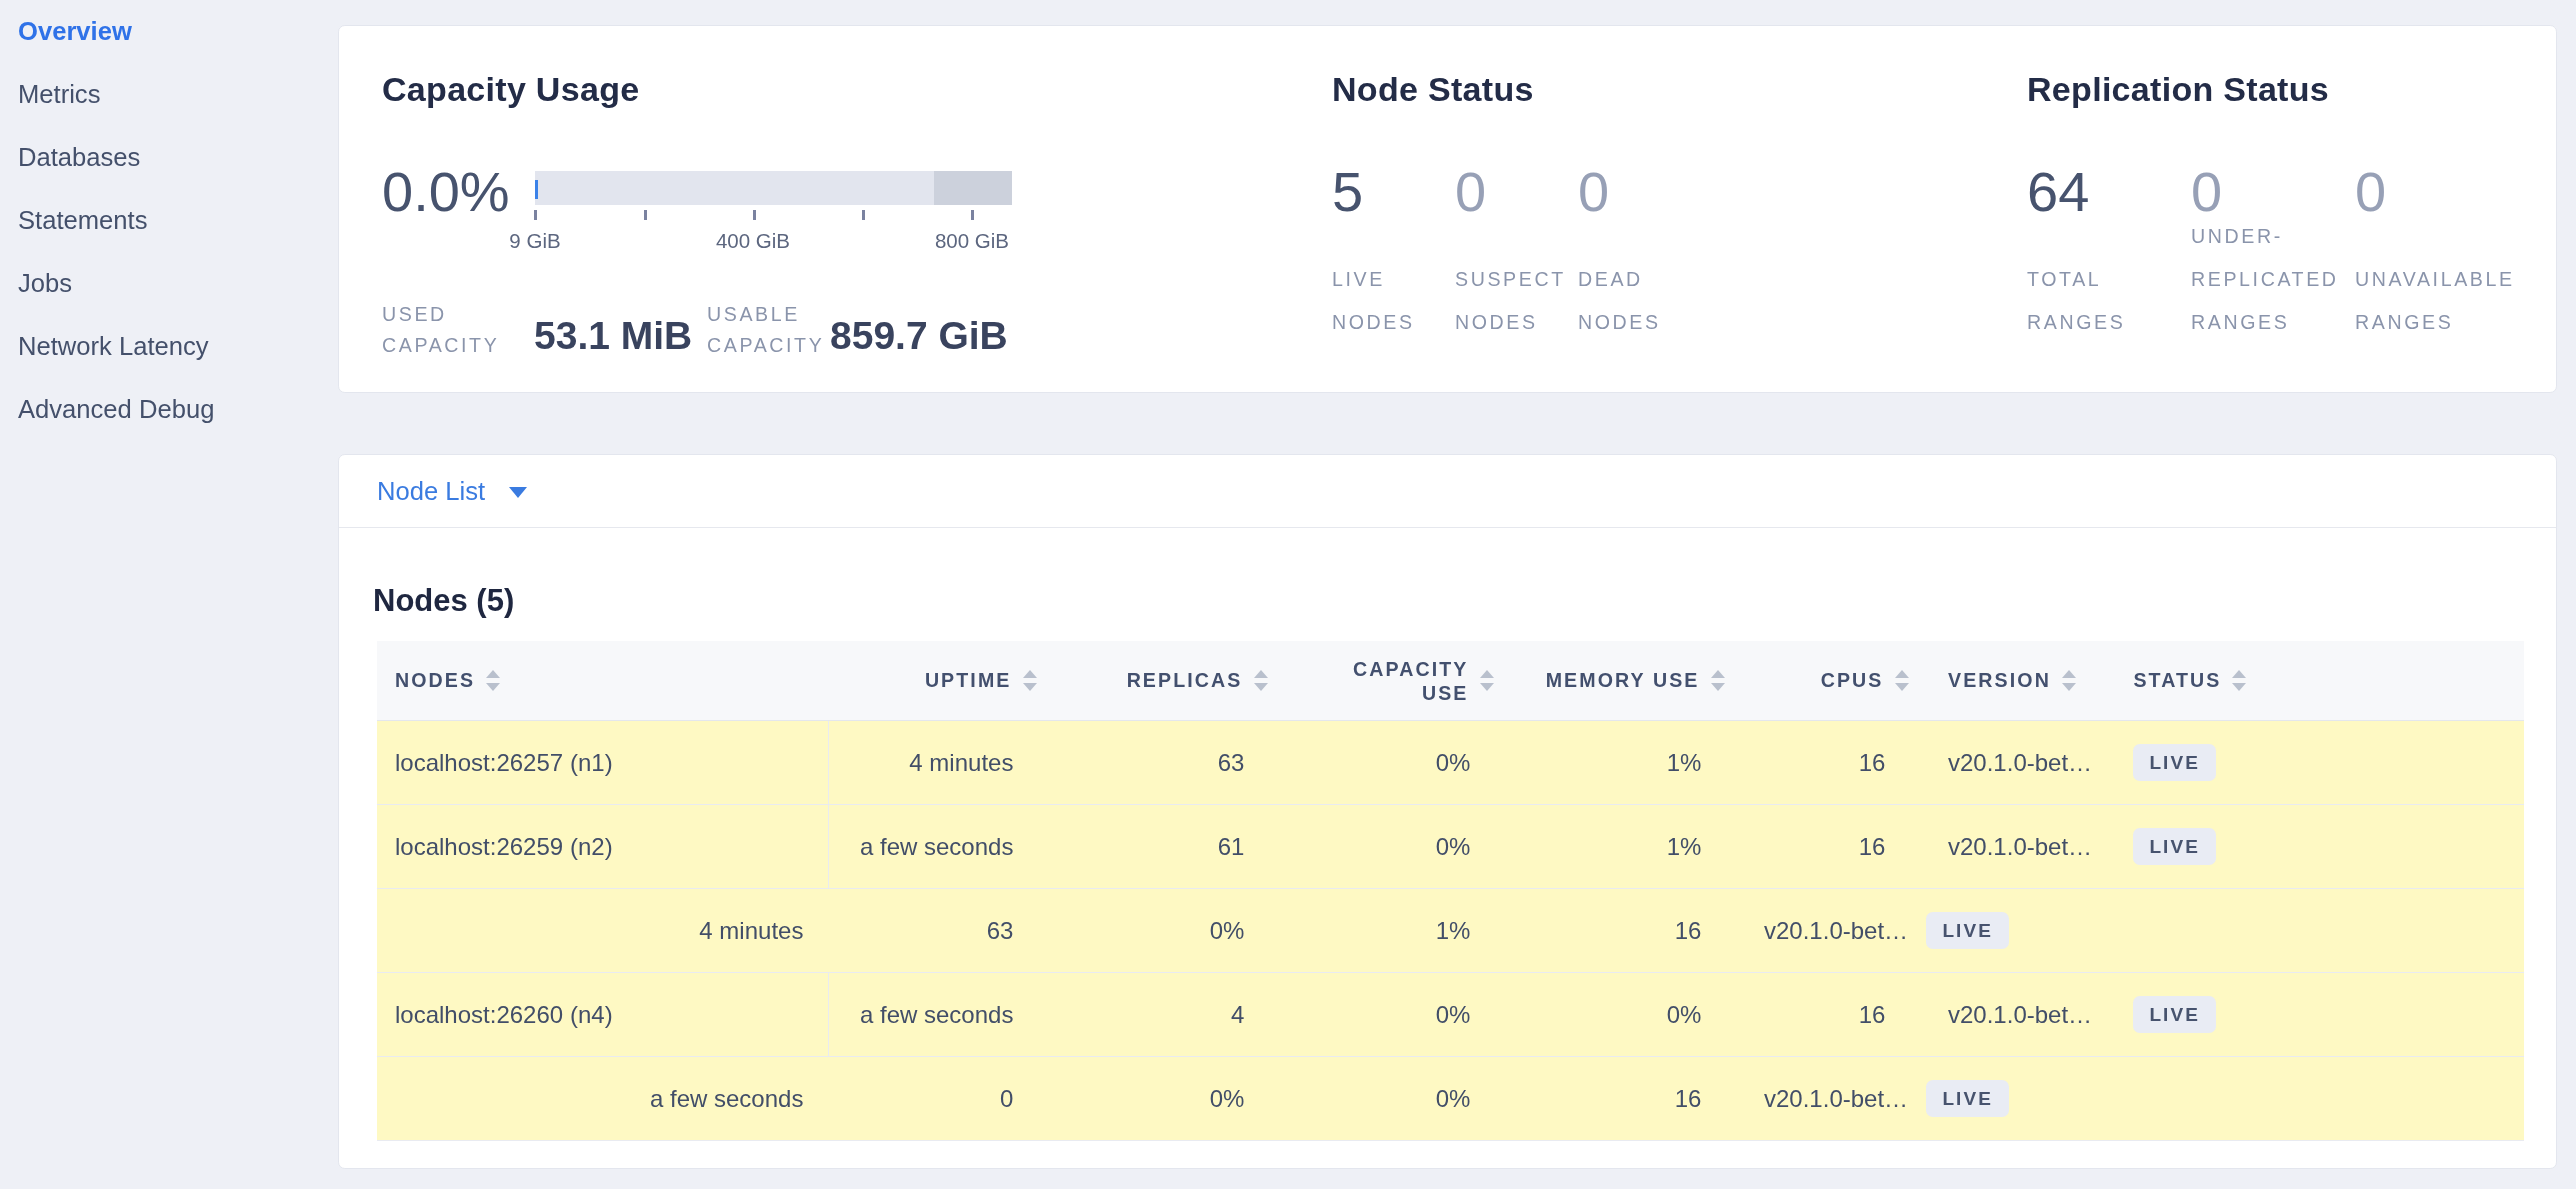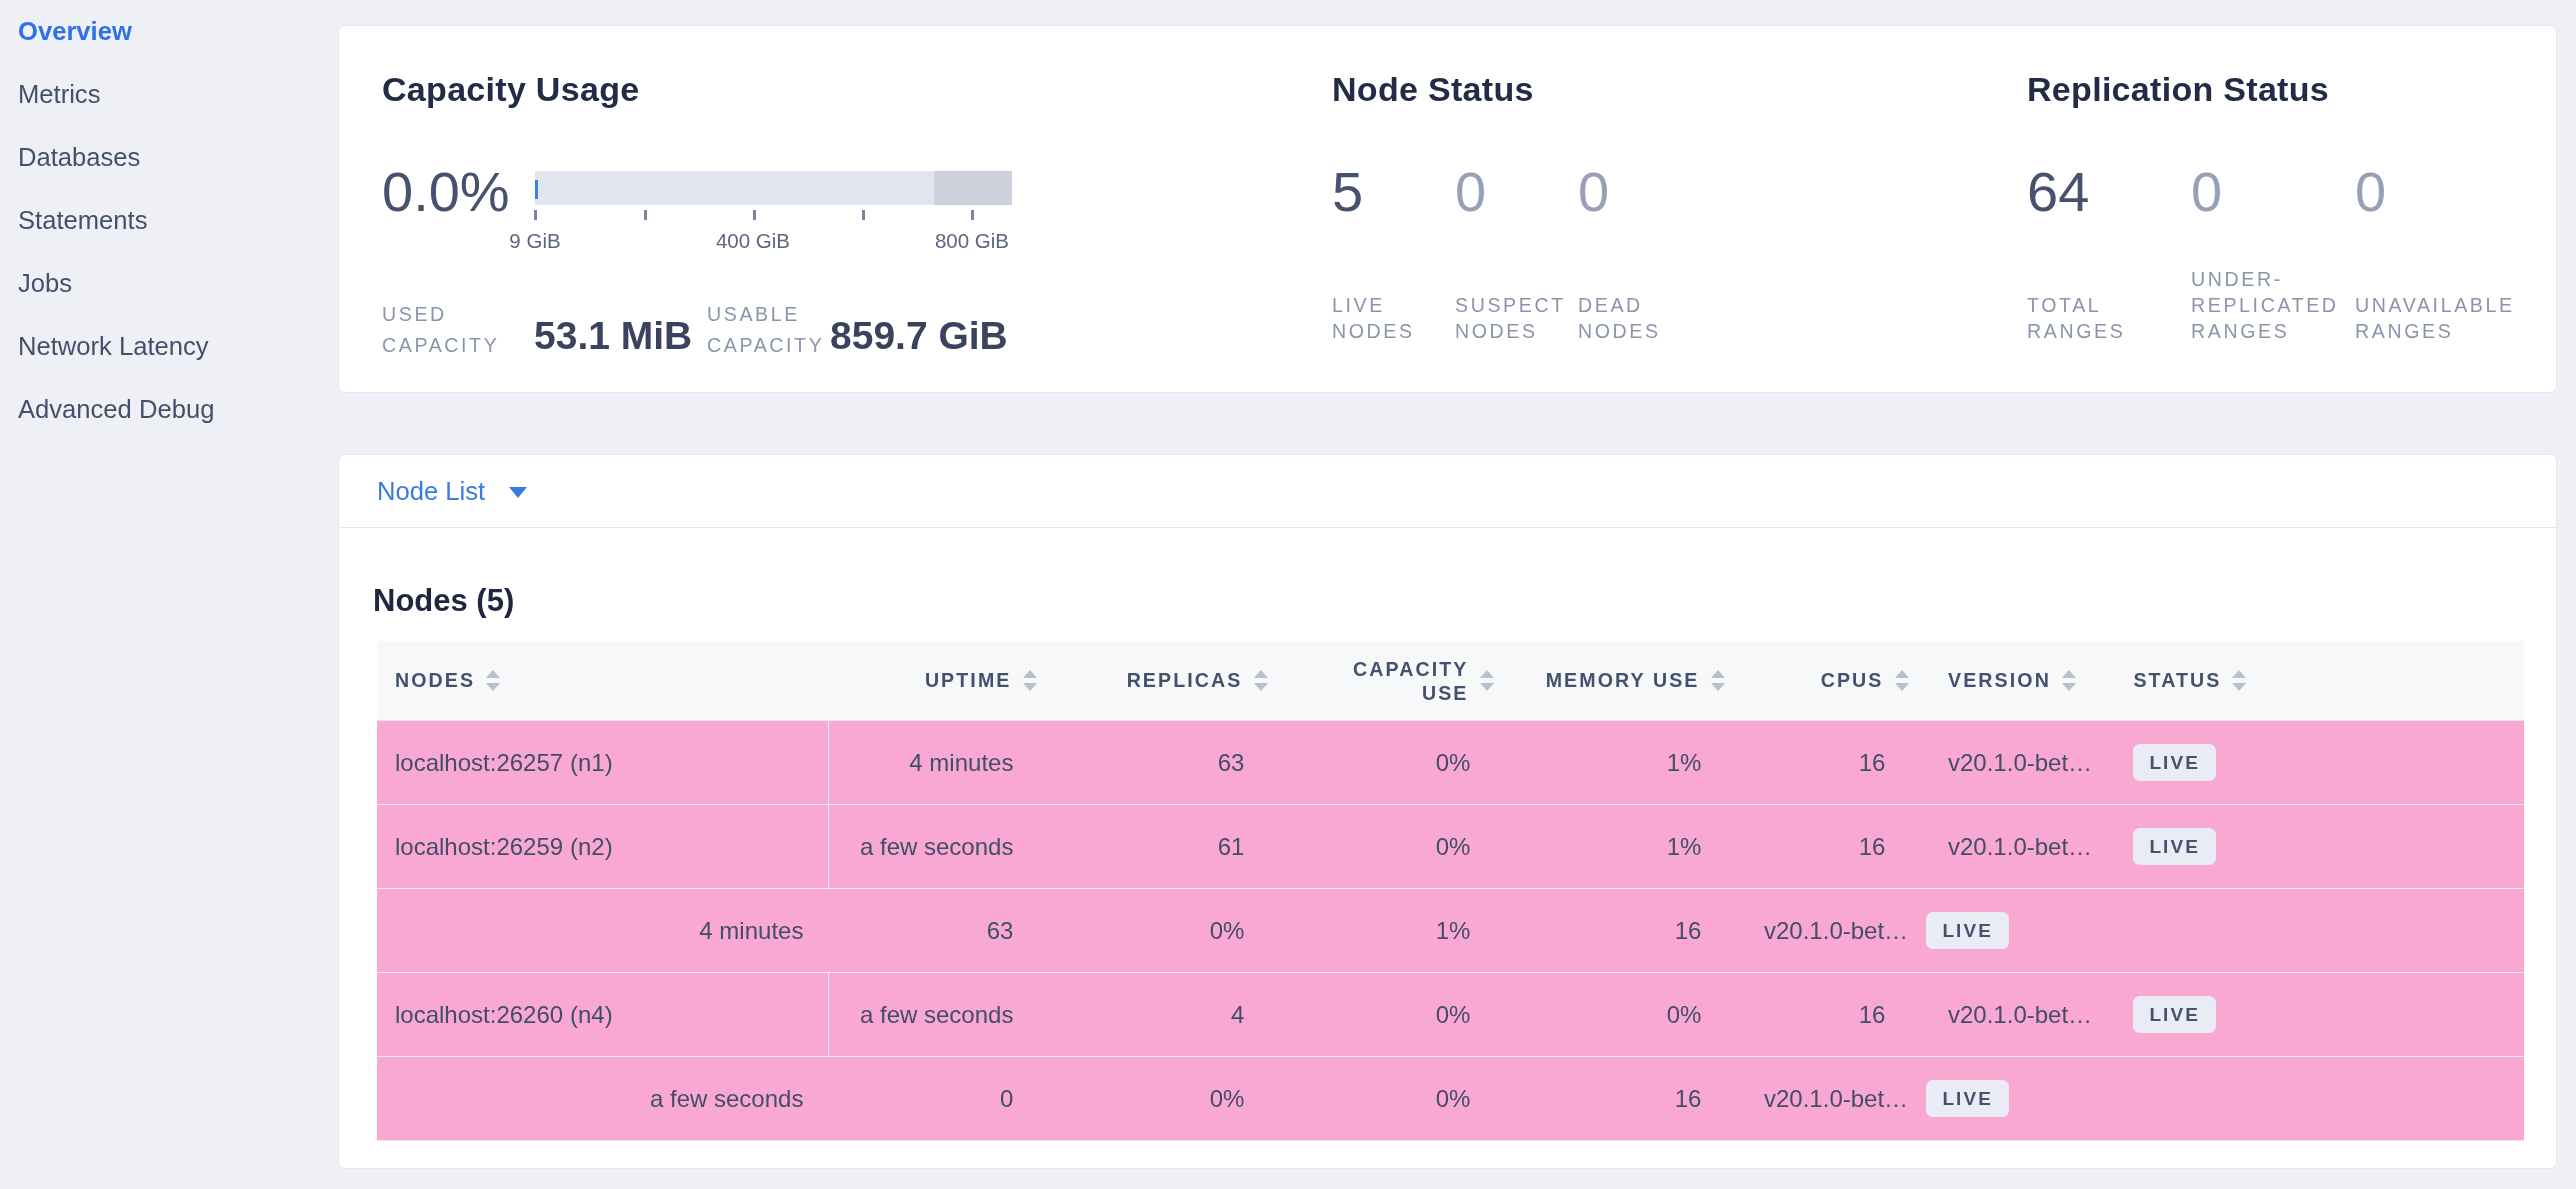--- a/index.html
+++ b/index.html
@@ -44,21 +44,21 @@
   }
   .stat-label {
     position:absolute; top:273px; font-size:19.6px; letter-spacing:2.6px;
     color:#8a94ab; line-height:31px; white-space:pre-line;
   }
   .stat-value { position:absolute; top:288px; font-size:39px; font-weight:700; color:#39435e; }
 
   
   .metric-label {
     position:absolute; bottom:48px; font-size:19.6px; letter-spacing:2.6px;
-    color:#8a94ab; line-height:26px; white-space:pre-line;
+    color:#8a94ab; line-height:43px; white-space:pre-line;
   }
 
   
   .nodelist-card { position:relative; margin-top:61px; height:715px; }
   .nodelist-bar {
     height:73px; border-bottom:1.7px solid #e6e8ee;
     display:flex; align-items:center; padding-left:38px; cursor:pointer;
   }
   .nodelist-label { font-size:25.6px; color:#3a7be0; }
   .caret-down {
@@ -71,21 +71,21 @@
   
   .ntable { margin:22px 0 0 38px; width:2147px; }
   .thead, .trow {
     display:grid;
     grid-template-columns:452px 210px 231px 226px 231px 184px 207px 405px;
   }
   .thead {
     height:80px; background:#f7f8fa; border-bottom:1.7px solid #e4e7ed;
     align-items:center;
   }
-  .trow { height:84px; border-bottom:1.7px solid #e9ebf1; align-items:center; background:#f9a8d4; }
+  .trow { height:84px; border-bottom:1.7px solid #e9ebf1; align-items:center; background:#fef9c3; }
   .th {
     display:flex; align-items:center; font-size:19.6px; font-weight:700;
     letter-spacing:2.1px; color:#43506e; cursor:pointer;
   }
   .th.left { padding-left:18px; justify-content:flex-start; }
   .th.right { justify-content:flex-end; }
   .th.vleft { padding-left:37px; justify-content:flex-start; }
   .th.sleft { padding-left:15.4px; justify-content:flex-start; }
   .th-label.multiline { white-space:pre-line; text-align:right; line-height:24px; }
   .sort-arrows { display:flex; flex-direction:column; gap:5.1px; margin-left:8.5px; width:19px; align-items:center; }

